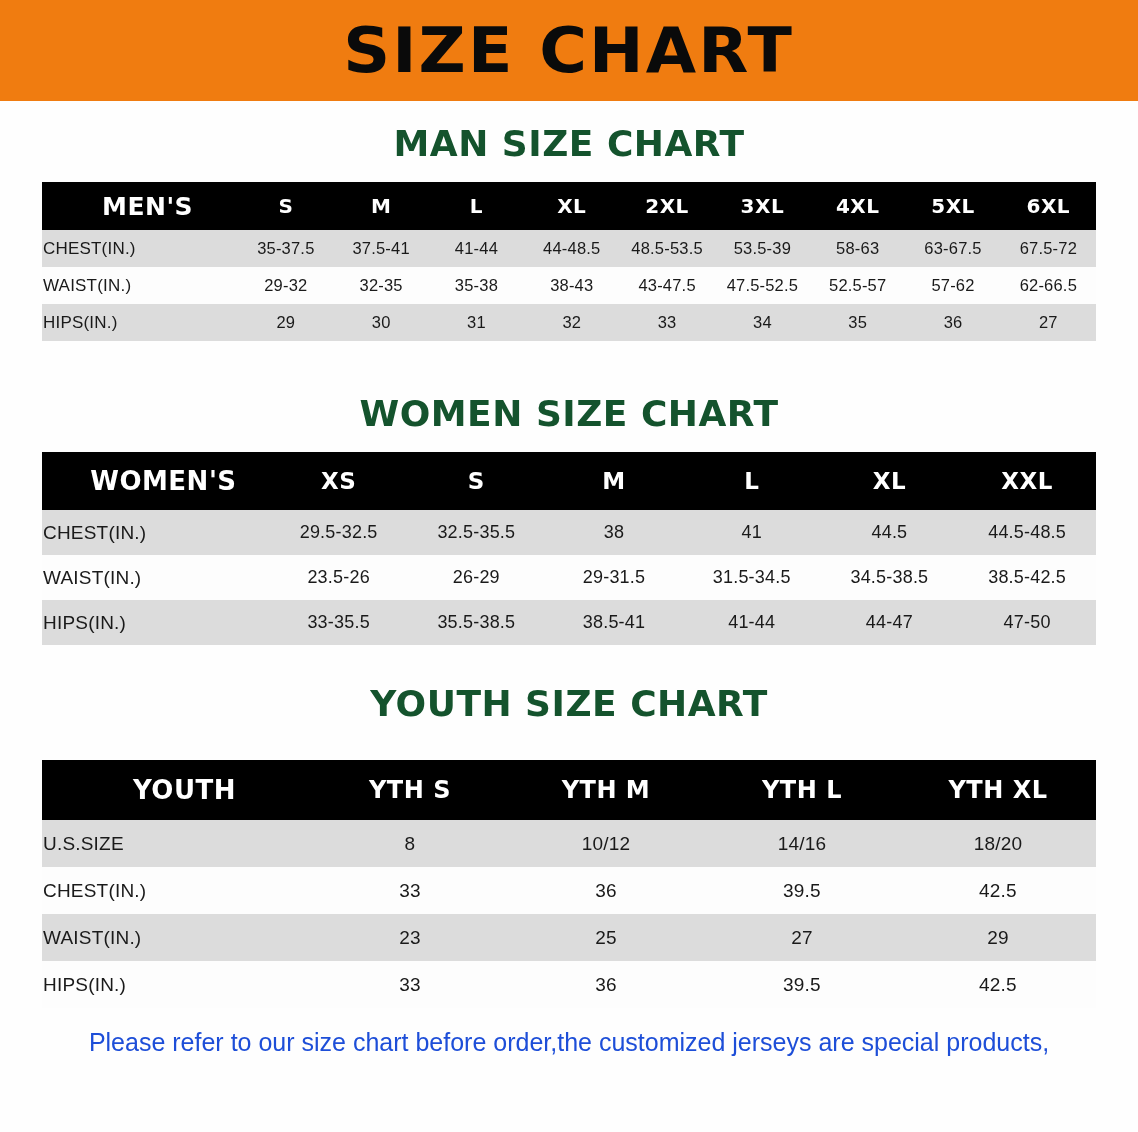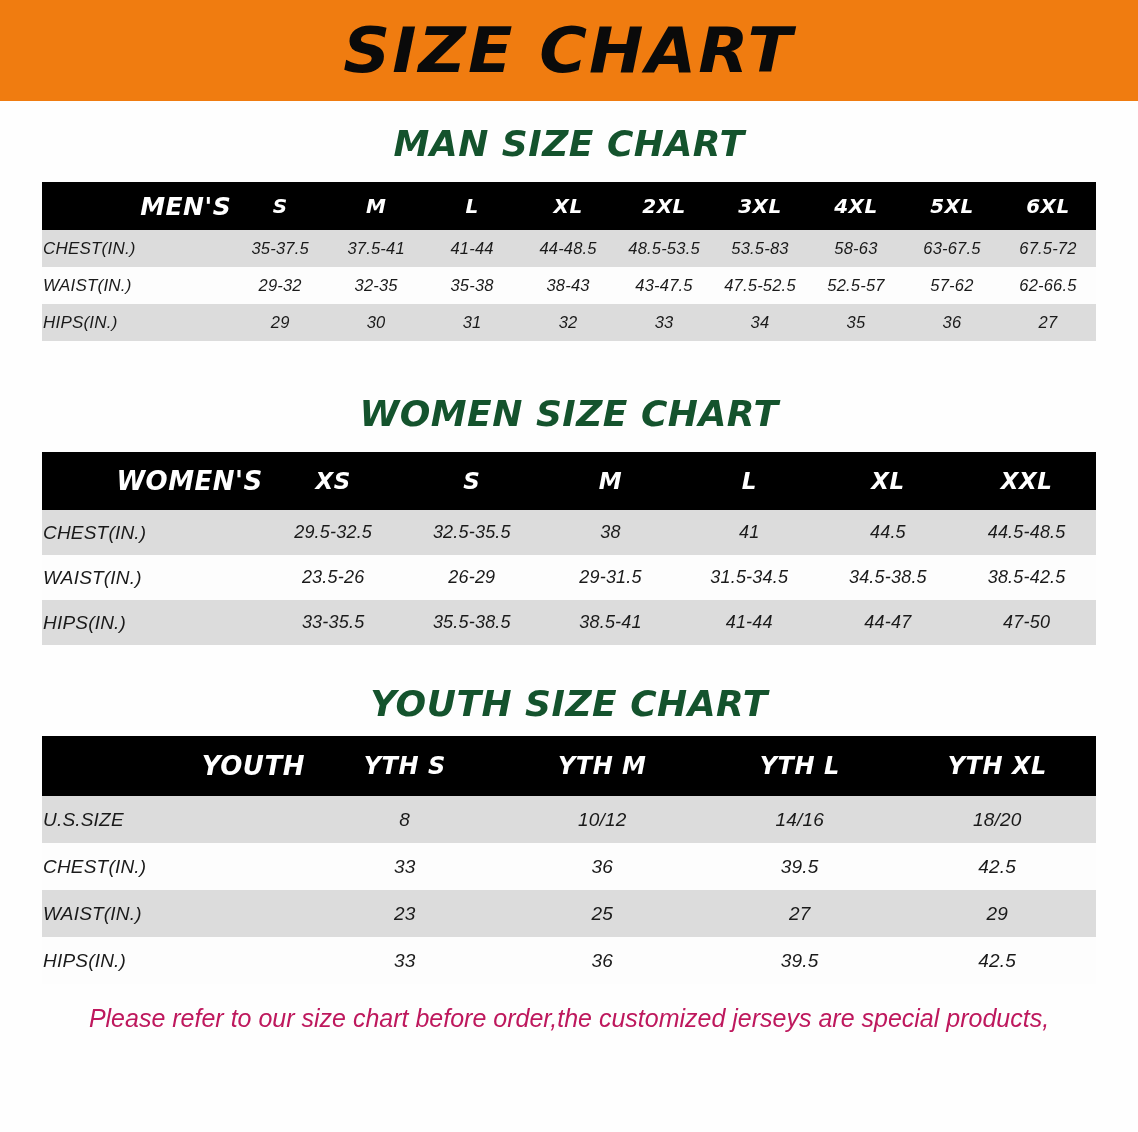--- a/index.html
+++ b/index.html
@@ -11,21 +11,20 @@
     height: 1132px;
     background: #fefefe;
     font-family: "Liberation Sans", sans-serif;
     overflow: hidden;
   }
   .page {
     position: relative;
     width: 1138px;
     height: 1132px;
     box-sizing: border-box;
-    font-style: italic;
   }
 
   
   .banner {
     height: 101px;
     background: #f07c10;
     display: flex;
     align-items: center;
     justify-content: center;
   }
@@ -63,22 +62,22 @@
   }
   table.size-table thead th {
     background: #000;
     color: #fff;
     font-family: "DejaVu Sans", sans-serif;
     font-weight: bold;
     text-align: center;
     letter-spacing: 0.5px;
   }
   table.size-table thead th.row-head {
-    text-align: right;
-    padding-left: 10px;
+    text-align: center;
+    padding-left: 16px;
   }
   table.size-table tbody td {
     text-align: center;
     color: #1a1a1a;
     font-family: "Liberation Sans", sans-serif;
     letter-spacing: 0.2px;
   }
   table.size-table tbody td.row-label {
     text-align: left;
     font-weight: normal;
@@ -94,30 +93,30 @@
   .men-table tbody td.row-label { font-size: 17px; }
 
   
   .women-table { margin-top: 18px; }
   .women-table thead th { font-size: 23px; height: 56px; }
   .women-table thead th.row-head { font-size: 26px; }
   .women-table tbody td { font-size: 18px; height: 43px; }
   .women-table tbody td.row-label { font-size: 19px; }
 
   
-  .youth-table { margin-top: 12px; }
+  .youth-table { margin-top: 36px; }
   .youth-table thead th { font-size: 24px; height: 58px; }
   .youth-table thead th.row-head { font-size: 26px; }
   .youth-table tbody td { font-size: 19px; height: 45px; }
   .youth-table tbody td.row-label { font-size: 19px; }
 
   
   .footer-note {
     margin: 18px 40px 0 40px;
-    color: #be185d;
+    color: #1d4ed8;
     font-family: "Liberation Sans", sans-serif;
     font-size: 25px;
     line-height: 1.35;
     text-align: center;
   }
   .footer-note div { white-space: nowrap; }
 </style>
 </head>
 <body>
 
@@ -145,21 +144,21 @@
         </tr>
       </thead>
       <tbody>
         <tr class="shade">
           <td class="row-label">CHEST(IN.)</td>
           <td>35-37.5</td>
           <td>37.5-41</td>
           <td>41-44</td>
           <td>44-48.5</td>
           <td>48.5-53.5</td>
-          <td>53.5-83</td>
+          <td>53.5-39</td>
           <td>58-63</td>
           <td>63-67.5</td>
           <td>67.5-72</td>
         </tr>
         <tr class="plain">
           <td class="row-label">WAIST(IN.)</td>
           <td>29-32</td>
           <td>32-35</td>
           <td>35-38</td>
           <td>38-43</td>

